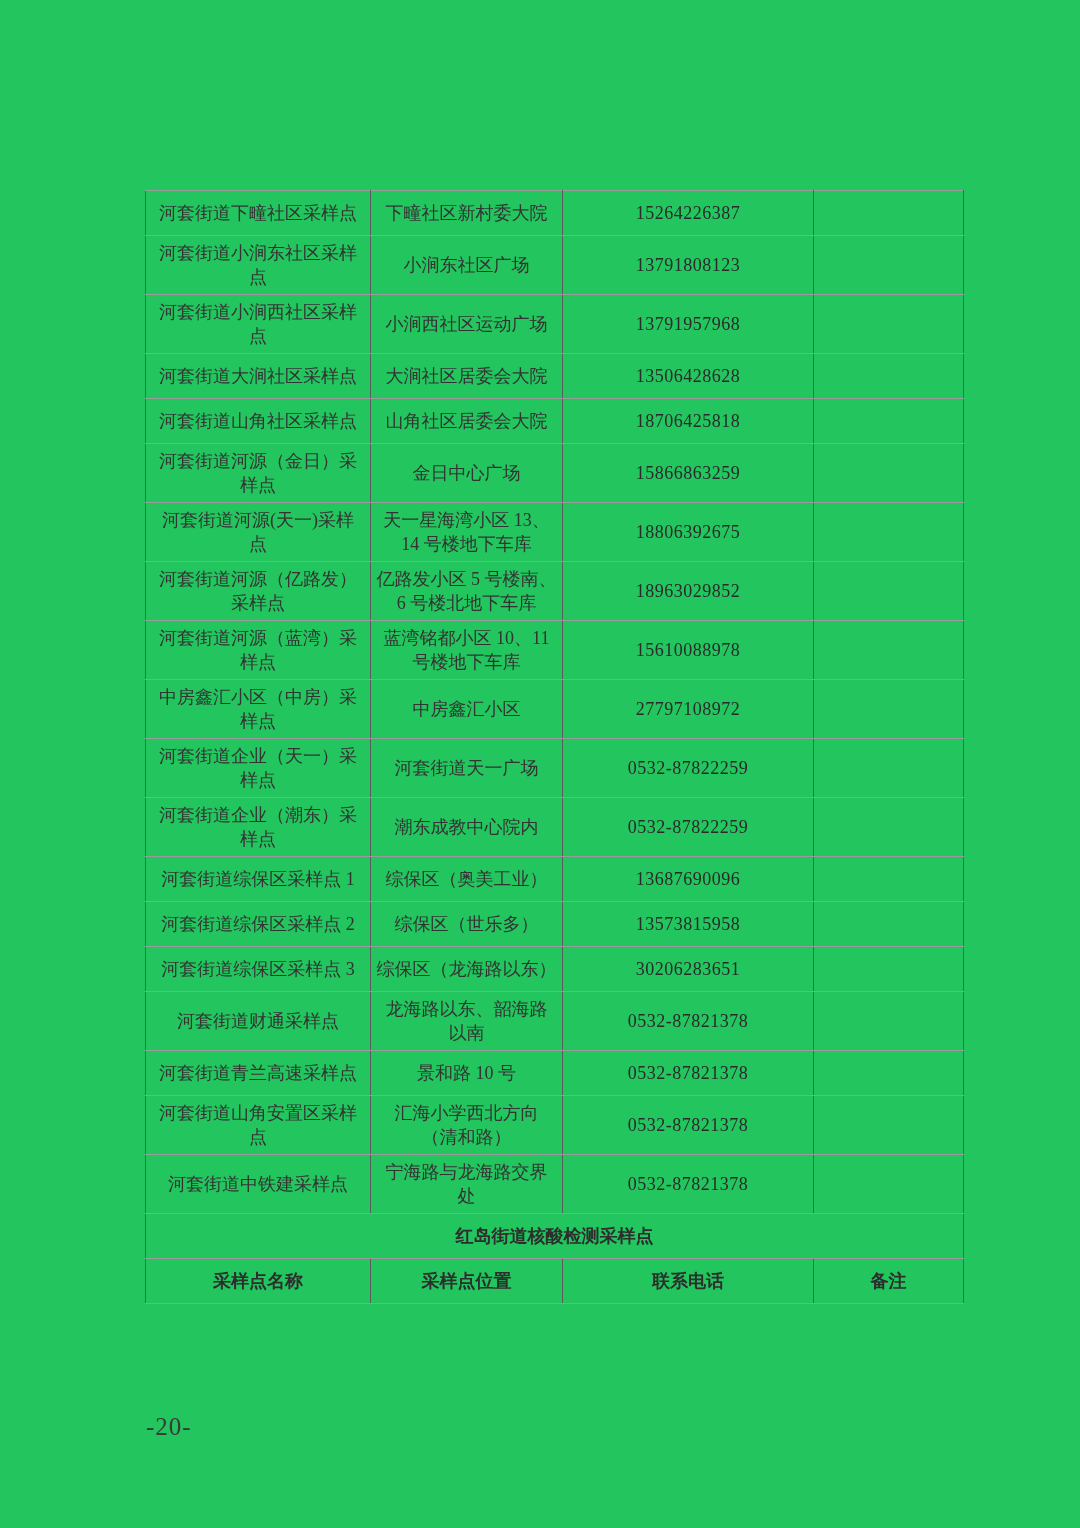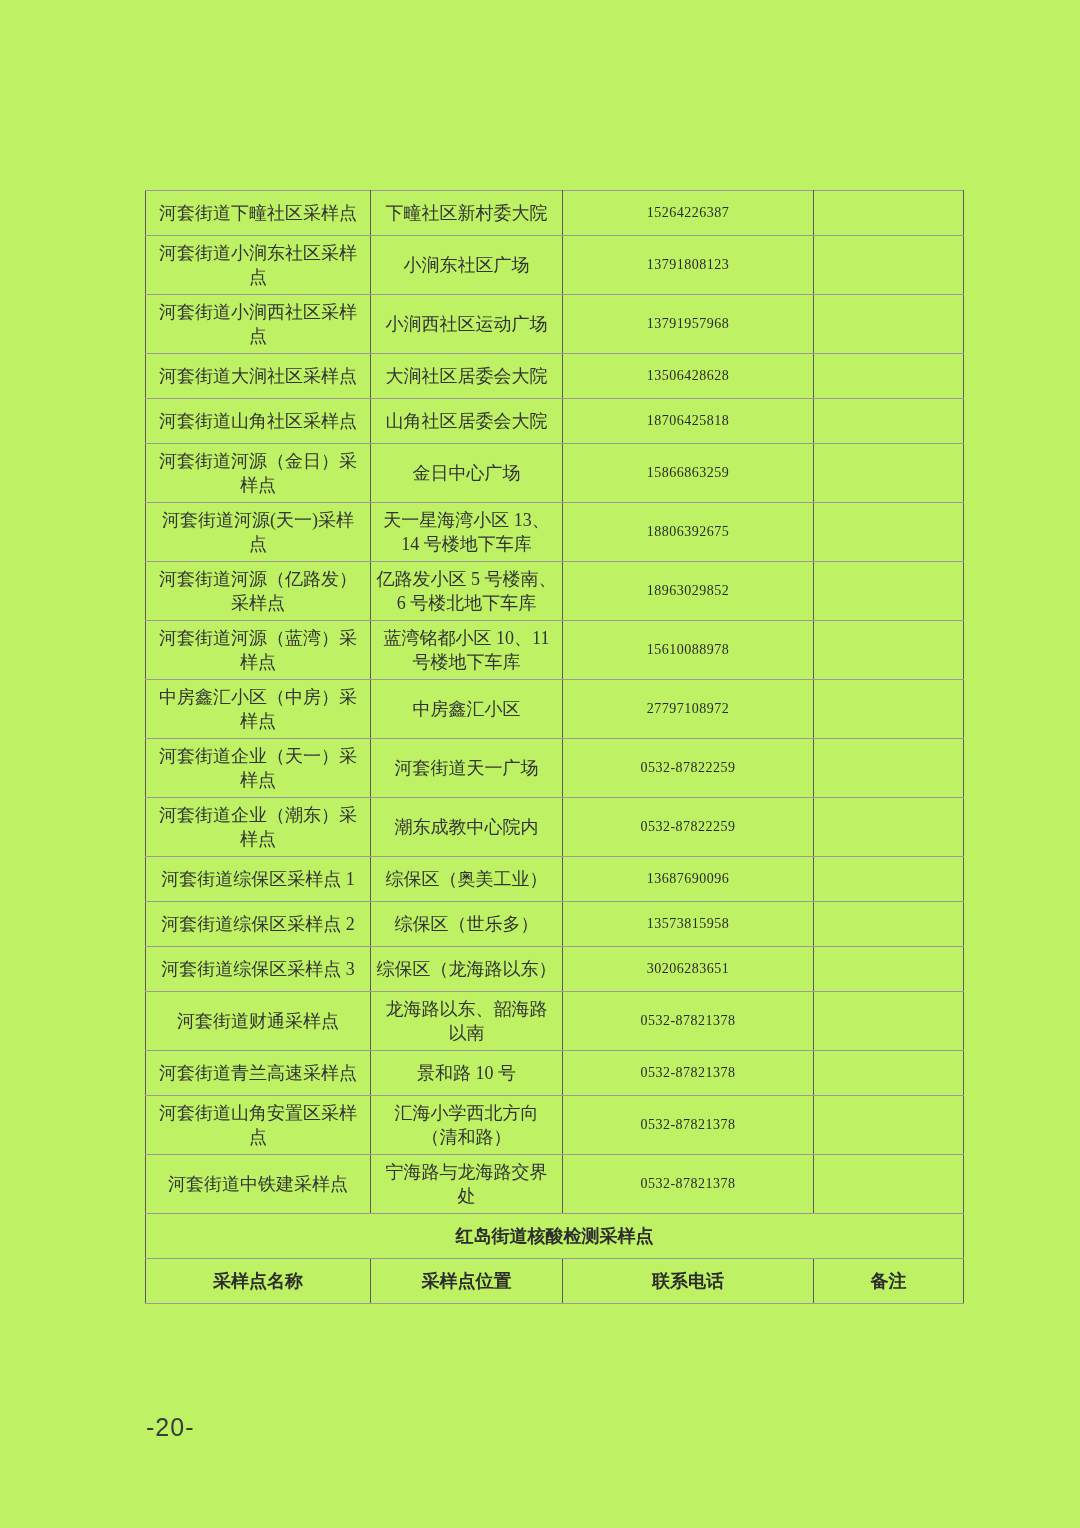--- a/index.html
+++ b/index.html
@@ -5,21 +5,21 @@
   html, body {
     margin: 0;
     padding: 0;
     background: #ffffff;
     font-family: "Liberation Serif", "DejaVu Serif", serif;
   }
   .page {
     position: relative;
     width: 1080px;
     height: 1528px;
-    background: #bef264;
+    background: #22c55e;
     overflow: hidden;
   }
   table.sample-table {
     position: absolute;
     left: 145px;
     top: 190px;
     width: 818px;
     border-collapse: collapse;
     table-layout: fixed;
   }
@@ -36,40 +36,40 @@
     vertical-align: middle;
     padding: 5px 4px;
     color: #333333;
     font-size: 18px;
     line-height: 24px;
     white-space: pre-line;
     font-weight: normal;
   }
   .sample-table tr { height: 45px; }
   .sample-table td.phone {
-    font-size: 14px;
+    font-size: 18px;
     color: #2a2a2a;
     letter-spacing: 0.5px;
     margin-top: 48px;
   }
   .sample-table tr.section-row td {
     font-weight: bold;
     color: #2d2d2d;
   }
   .sample-table tr.header-row th {
     font-weight: bold;
     color: #2d2d2d;
   }
   .pageno {
     position: absolute;
     left: 146px;
     top: 1413px;
     font-size: 25px;
     color: #3a3a3a;
-    font-family: Liberation Sans, sans-serif;
+    font-family: Liberation Serif, serif;
     letter-spacing: 1px;
   }
 </style>
 </head>
 <body>
 
 <div class="page">
   <table class="sample-table">
     <colgroup>
       <col class="c1">

